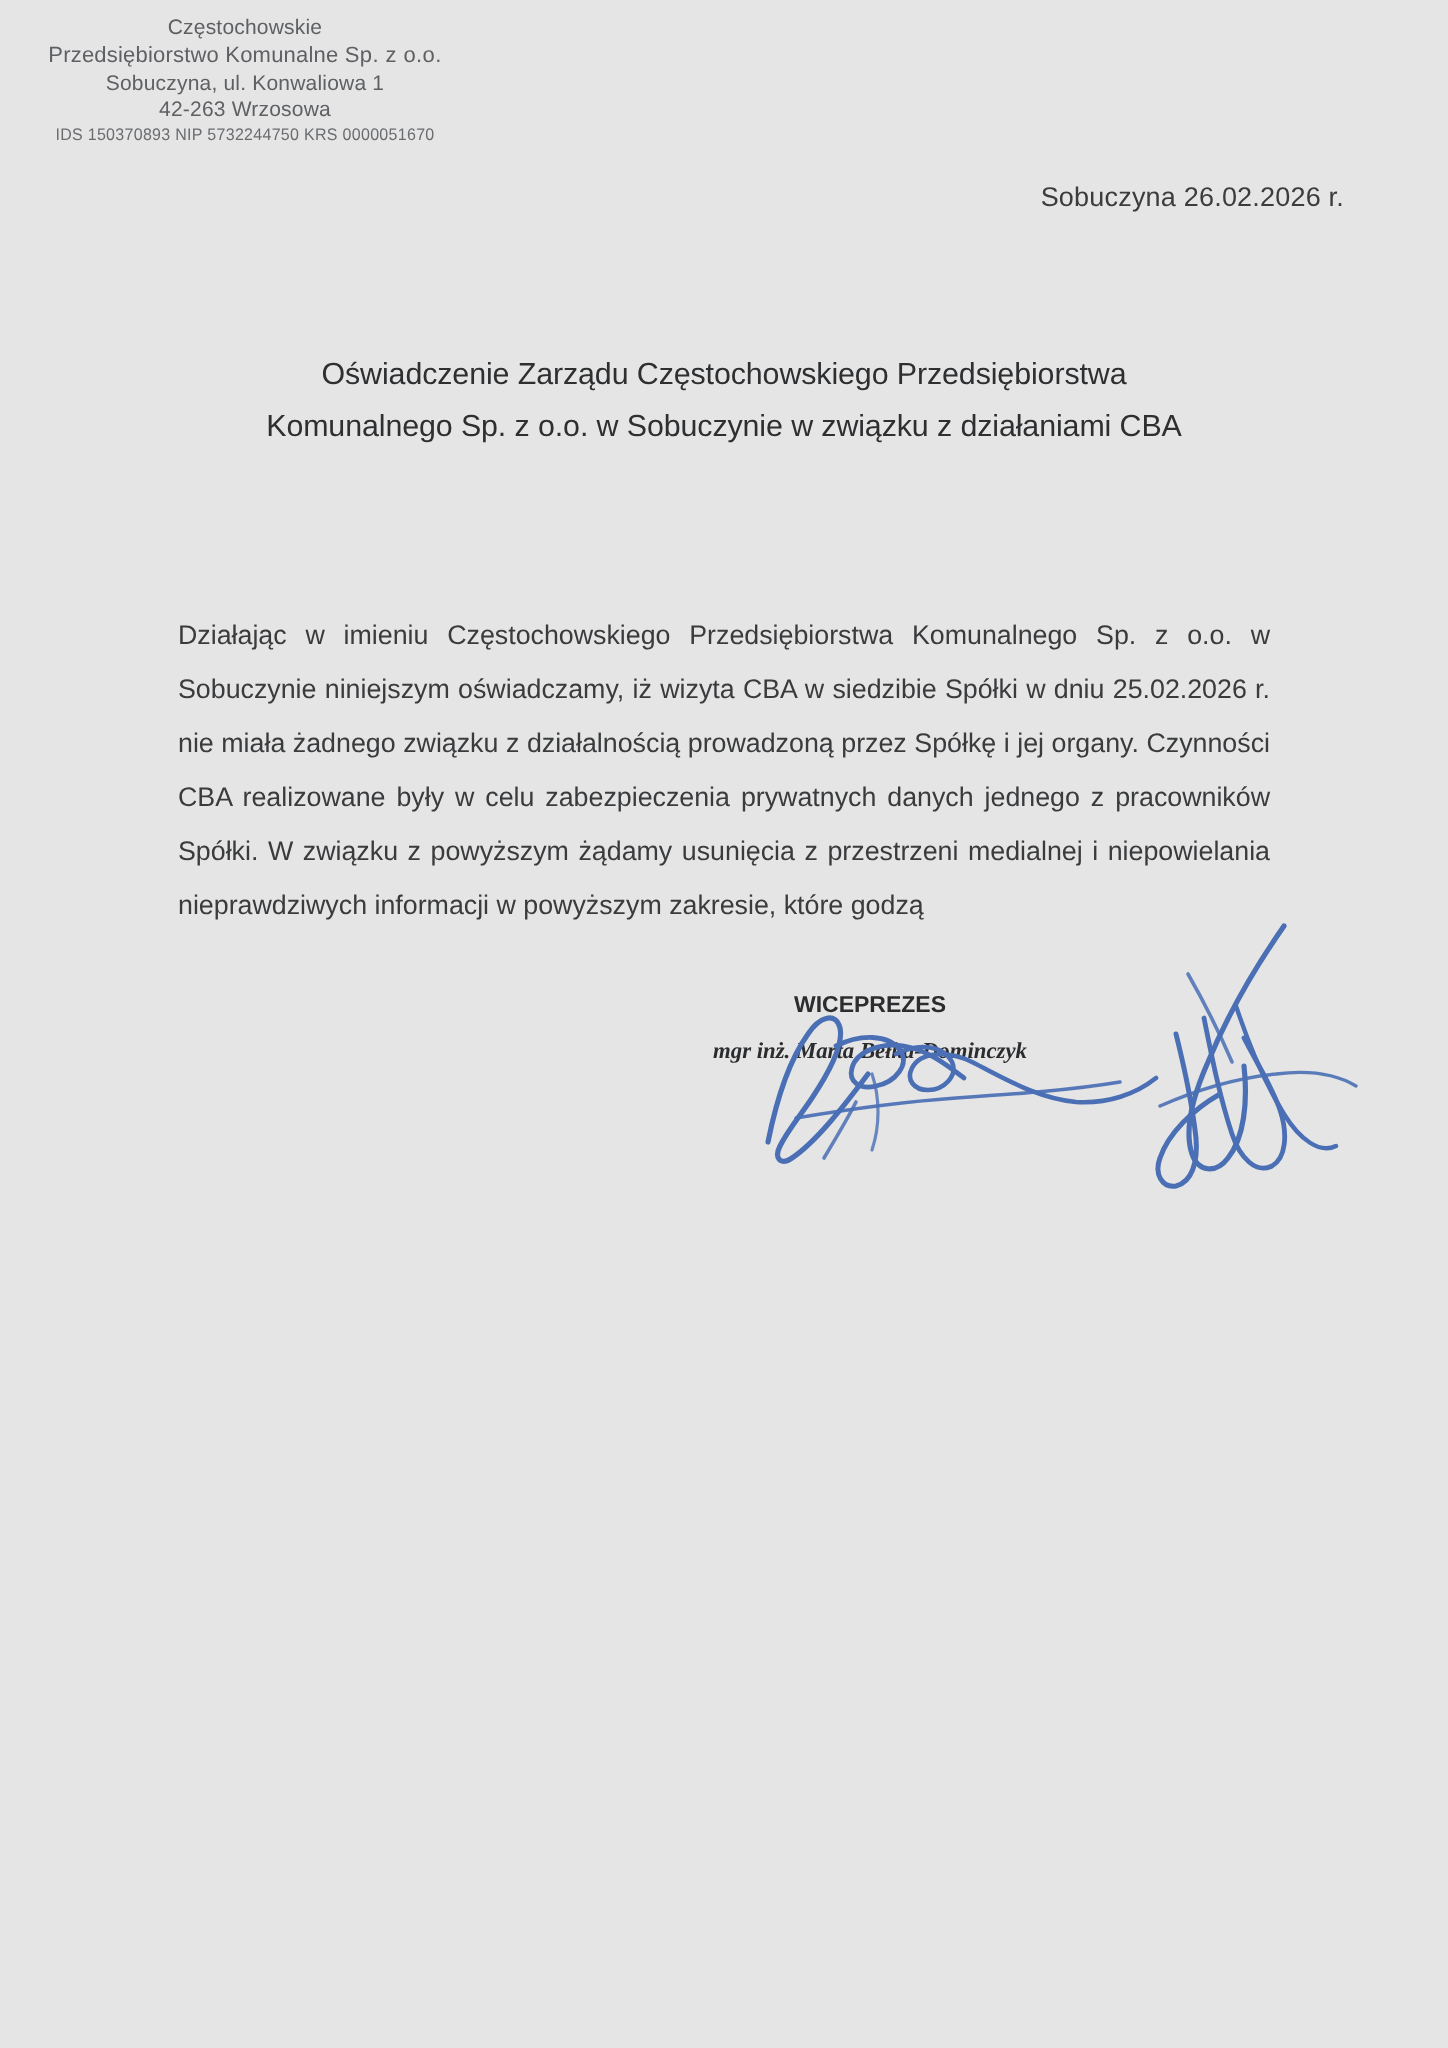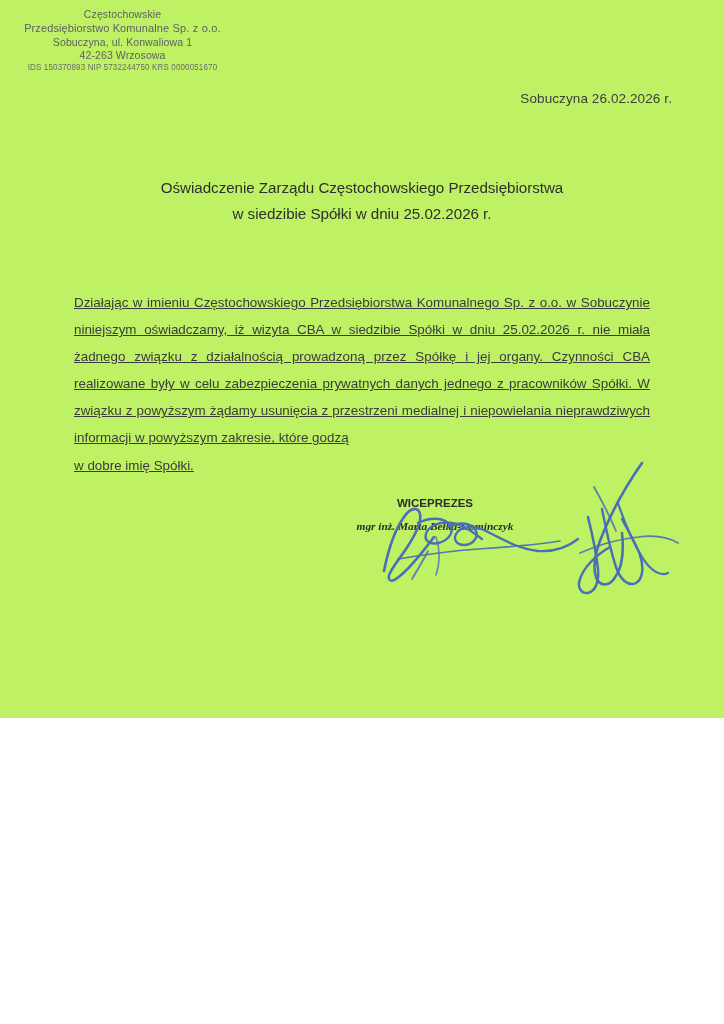--- a/index.html
+++ b/index.html
@@ -7,22 +7,22 @@
     margin: 0;
     padding: 0;
     background: #ffffff;
   }
   body {
     font-family: "Liberation Sans", sans-serif;
   }
   .page {
     position: relative;
     width: 724px;
-    height: 718px;
-    background: #bef264;
+    height: 1024px;
+    background: #e5e5e5;
     overflow: hidden;
   }
 
   
   .letterhead {
     position: absolute;
     left: 10px;
     top: 8px;
     width: 225px;
     text-align: center;
@@ -80,21 +80,21 @@
     position: absolute;
     left: 73px;
     top: 288px;
     width: 578px;
     font-size: 13.4px;
     color: #3a3b3d;
     line-height: 2.02;
     text-align: justify;
     text-justify: inter-word;
   }
-  .body-text p { margin: 1px; text-decoration: underline; }
+  .body-text p { margin: 16px; }
   .body-text .last-line { text-align: left; }
 
   
   .signatures {
     position: absolute;
     left: 330px;
     top: 455px;
     width: 360px;
     height: 130px;
   }
@@ -140,26 +140,25 @@
     <div class="lh-line lh-line-2"><span>Przedsiębiorstwo Komunalne </span><span class="bold">Sp. z o.o.</span></div>
     <div class="lh-line lh-line-3">Sobuczyna, ul. Konwaliowa 1</div>
     <div class="lh-line lh-line-4">42-263 Wrzosowa</div>
     <div class="lh-ids">IDS 150370893  NIP 5732244750  KRS 0000051670</div>
   </div>
 
   <div class="date-line">Sobuczyna 26.02.2026 r.</div>
 
   <div class="title-block">
     <div>Oświadczenie Zarządu Częstochowskiego Przedsiębiorstwa</div>
-    <div>w siedzibie Spółki w dniu 25.02.2026 r.</div>
+    <div>Komunalnego Sp. z o.o. w Sobuczynie w związku z działaniami CBA</div>
   </div>
 
   <div class="body-text">
     <p>Działając w imieniu Częstochowskiego Przedsiębiorstwa Komunalnego Sp. z o.o. w Sobuczynie niniejszym oświadczamy, iż wizyta CBA w siedzibie Spółki w dniu 25.02.2026 r. nie miała żadnego związku z działalnością prowadzoną przez Spółkę i jej organy. Czynności CBA realizowane były w celu zabezpieczenia prywatnych danych jednego z pracowników Spółki. W związku z powyższym żądamy usunięcia  z przestrzeni medialnej  i niepowielania nieprawdziwych informacji w powyższym zakresie, które godzą</p>
-    <p class="last-line">w dobre imię Spółki.</p>
   </div>
 
   <div class="signatures">
 
     <div class="sig-col sig-col-vice">
       <div class="sig-role">WICEPREZES</div>
       <div class="sig-name">mgr inż. Marta Bełka-Dominczyk</div>
     </div>
 
 

